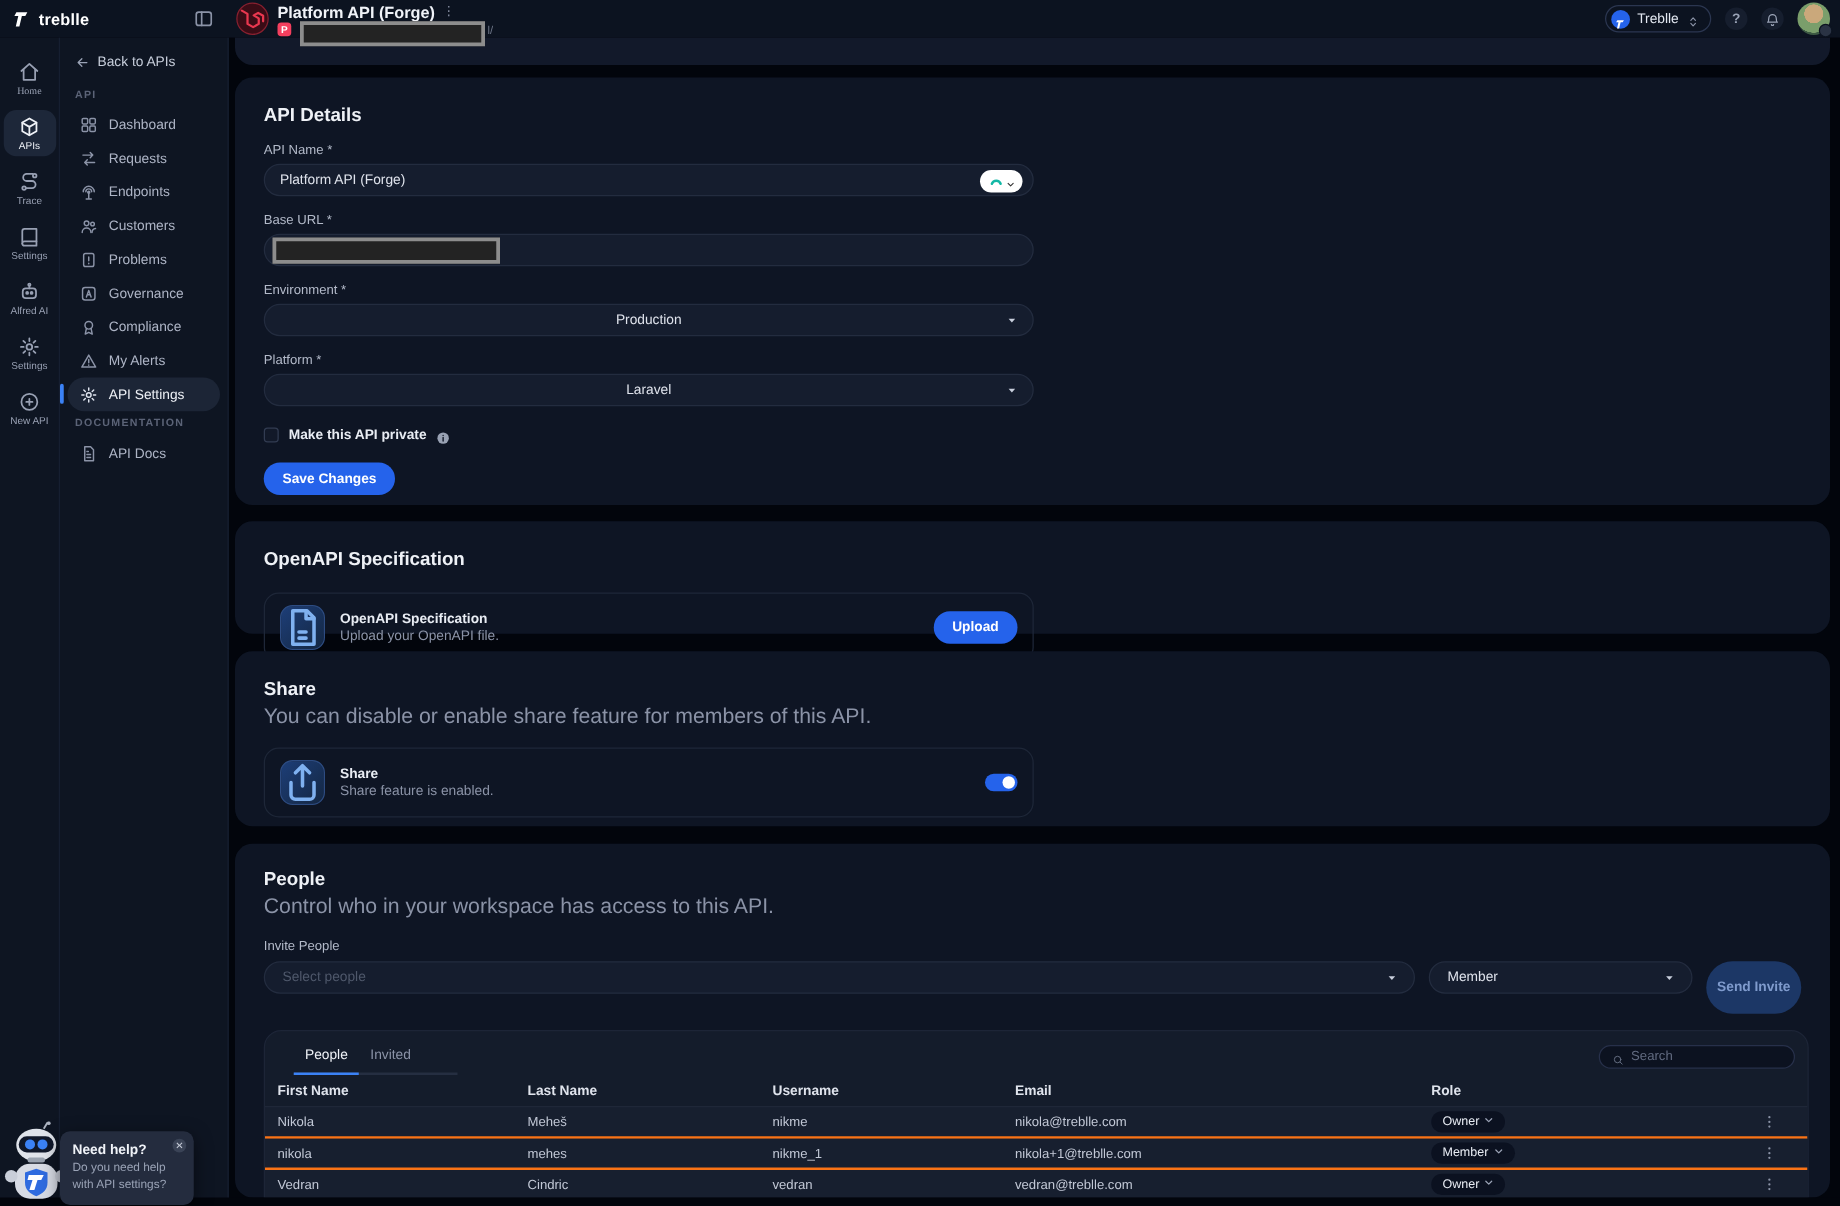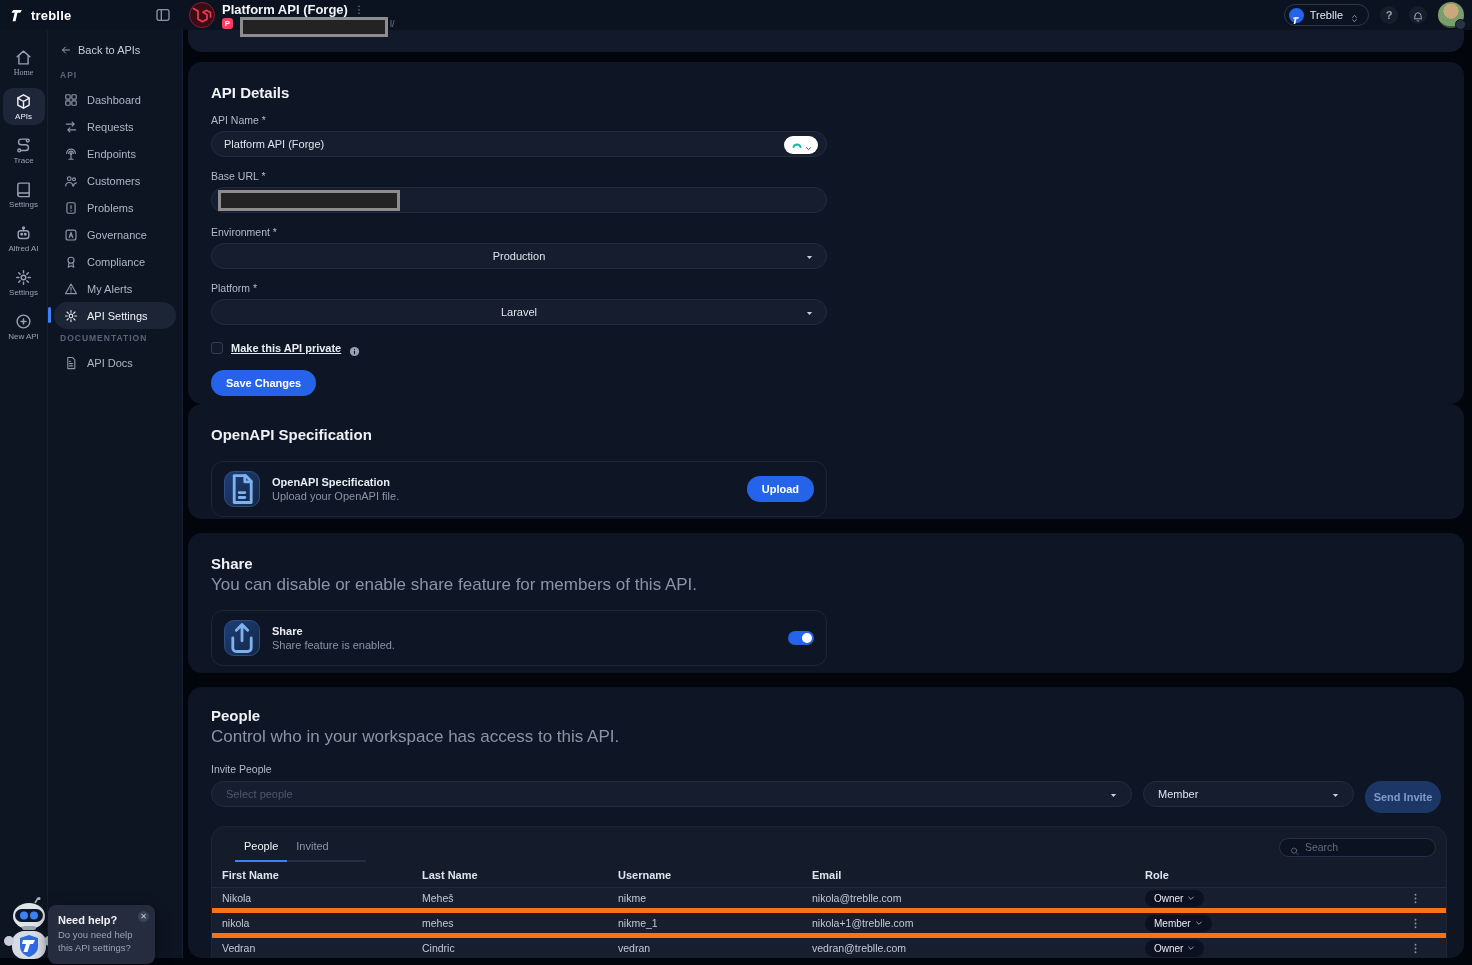--- a/index.html
+++ b/index.html
@@ -68,39 +68,39 @@
   .side-item.active .sicon { color:#dfe4ee; }
   .side-item.active::before { content:""; position:absolute; left:-6px; top:5px; width:3px; height:16px;
     border-radius:2px; background:#3b82f6; }
 
   
   .main { position:absolute; left:188px; top:30px; width:1276px; height:928px; display:flex; flex-direction:column; }
   .sliver { height:22px; border-radius:0 0 14px 14px; background:#12192a; flex:none; }
   .card { background:#0e1524; border-radius:14px; padding:0 23px; flex:none; }
   .card h2 { font-size:15px; font-weight:700; color:#eef1f6; }
   .c1 { margin-top:10px; height:342px; padding-top:22px; }
-  .c2 { height:115px; padding-top:22px; }
+  .c2 { margin-top:13px; height:90px; padding-top:22px; }
   .c3 { margin-top:14px; height:140px; padding-top:22px; }
   .c4 { margin-top:14px; flex:1 1 auto; padding-top:20px; overflow:hidden; }
   .flabel { font-size:10.5px; color:#b3bac9; margin-top:13px; }
   .finput { position:relative; margin-top:5px; width:616px; height:26px; border-radius:13px;
     background:#151d2e; border:1px solid #232c3f; display:flex; align-items:center; padding:0 12px;
     font-size:11px; color:#dfe3ec; cursor:text; }
   .emoji-pill { position:absolute; right:8px; top:4px; width:34px; height:18px; border-radius:9px;
     background:#fff; display:flex; align-items:center; justify-content:center; gap:2px; cursor:pointer; }
   .emoji-pill svg.arc { width:12px; height:12px; }
   .emoji-pill .tinychev { width:7px; height:7px; color:#333; }
   .redact { background:#232323; border:3px solid #8d8d8d; }
   .redact-url { position:absolute; left:6px; top:2px; width:182px; height:21px; }
   .redact-top { position:absolute; left:240px; top:17px; width:148px; height:20px; z-index:90; }
   .fselect { cursor:pointer;justify-content:center; }
   .fselect .chev { position:absolute; right:12px; top:8px; width:9px; height:9px; color:#c9cfdd; }
   .chk-row { display:flex; align-items:center; gap:8px; margin-top:17px; }
   .chk { width:12px; height:12px; border-radius:3px; border:1.5px solid #323c52; background:#121929; cursor:pointer; }
-  .chk-label { font-size:11px; color:#e8ecf3; font-weight:600;text-decoration:underline; }
+  .chk-label { font-size:11px; color:#e8ecf3; font-weight:600; }
   .info-dot { width:11px; height:11px; color:#98a1b3; cursor:pointer; }
   .btn { border:none; border-radius:999px; background:#2563eb; color:#fff; font-size:11px; font-weight:600;
     font-family:inherit; padding:7px 15px; cursor:pointer; }
   .save-btn { margin-top:16px; display:inline-block; }
 
   .inner-card { margin-top:18px; width:616px; height:56px; border:1px solid #1e2738; border-radius:12px;
     display:flex; align-items:center; gap:12px; padding:0 12px; }
   .tile { width:36px; height:36px; border-radius:10px; flex:none;
     background:linear-gradient(135deg,#1d3e78,#142742); border:1px solid #2d4c82;
     display:flex; align-items:center; justify-content:center; color:#7fb1f0; }
@@ -112,37 +112,37 @@
   .toggle { width:26px; height:14px; border-radius:999px; background:#2563eb; position:relative; cursor:pointer; }
   .toggle .knob { position:absolute; right:2px; top:2px; width:10px; height:10px; border-radius:50%; background:#fff; }
 
   
   .invite-row { display:flex; gap:11px; margin-top:6px; width:1230px; }
   .sel { position:relative; height:26px; border-radius:13px; background:#151d2e; border:1px solid #232c3f;
     display:flex; align-items:center; padding:0 14px; font-size:11px; cursor:pointer; }
   .sel-people { flex:1 1 auto; color:#4f586b; }
   .sel-role { width:211px; color:#dfe3ec; }
   .sel .chev { position:absolute; right:13px; top:8px; width:9px; height:9px; color:#c9cfdd; }
-  .send-btn { width:76px; background:#1c3766; color:#7f9bcd; font-weight:600; padding:0; height:32px; }
+  .send-btn { width:76px; background:#1c3766; color:#7f9bcd; font-weight:600; padding:0; height:42px; }
   .table-card { margin-top:13px; margin-right:-6px; background:#141c2b; border:1px solid #1d2537;
     border-radius:14px 14px 0 0; height:139px; overflow:hidden; }
   .tabsbar { display:flex; align-items:center; padding:5px 10px 0 23px; }
   .tabs { display:flex; border-bottom:2px solid #252e41; padding-right:28px; }
   .tab { font-size:11px; color:#8b93a7; padding:8px 9px; margin-bottom:-2px; border-bottom:2px solid transparent; cursor:pointer; }
   .tab.active { color:#f0f3f8; border-bottom-color:#3b82f6; }
   .search { margin-left:auto; display:flex; align-items:center; gap:6px; width:157px; height:19px;
     border-radius:999px; background:#0c1220; border:1px solid #27304a; padding:0 10px; }
   .search svg { width:10px; height:10px; color:#6b7488; flex:none; }
   .search input { background:transparent; border:none; outline:none; width:100%; font-size:10.5px;
     color:#aab1c2; font-family:inherit; }
   .search input::placeholder { color:#626b80; }
   .grid-row { display:grid; grid-template-columns:200px 196px 194px 333px 1fr 26px; align-items:center; padding:0 24px 0 10px; }
   .thead { height:26px; border-bottom:1px solid #232b3e; }
   .thead span { font-size:11px; font-weight:700; color:#dfe3ec; }
-  .trow { height:25px; background:#171f2f; border-bottom:5px solid #f97316; font-size:10.5px; color:#c2c8d6; }
+  .trow { height:25px; background:#171f2f; border-bottom:2px solid #f97316; font-size:10.5px; color:#c2c8d6; }
   .role-pill { display:inline-flex; align-items:flex-start; gap:4px; background:#0b1120; border-radius:999px;
     padding:3px 9px; font-size:10px; color:#e8ecf3; cursor:pointer; width:fit-content; }
   .role-pill svg { width:8px; height:8px; color:#9aa2b5; }
   .row-menu { width:13px; height:13px; color:#8b93a7; cursor:pointer; justify-self:end; }
   .row-menu svg { width:100%; height:100%; }
 
   
   .bottom-band { position:absolute; left:0; right:0; bottom:0; height:7px; background:#02050c; z-index:40; }
   .robot { position:absolute; left:2px; bottom:2px; width:54px; height:66px; z-index:80; }
   .help-pop { position:absolute; left:48px; top:905px; width:107px; background:#242c3e; border-radius:8px;
@@ -551,16 +551,16 @@
     <rect x="10" y="34" width="34" height="28" rx="12" fill="#d7dbe4"></rect>
     <circle cx="7" cy="44" r="5" fill="#c9ced9"></circle>
     <circle cx="47" cy="44" r="5" fill="#c9ced9"></circle>
     <path d="M27 38l9 3v8c0 6-4 9-9 11-5-2-9-5-9-11v-8z" fill="#2f6bdf"></path>
     <path d="M21 43h12l-2 4h-3l-2.5 8h-4l2.5-8h-4z" fill="#fff"></path>
   </svg>
 
   <div class="help-pop">
     <div class="help-close">✕</div>
     <div class="help-title">Need help?</div>
-    <div class="help-body">Do you need help this API settings?</div>
+    <div class="help-body">Do you need help with API settings?</div>
   </div>
 
 </div>
 
 </body></html>

